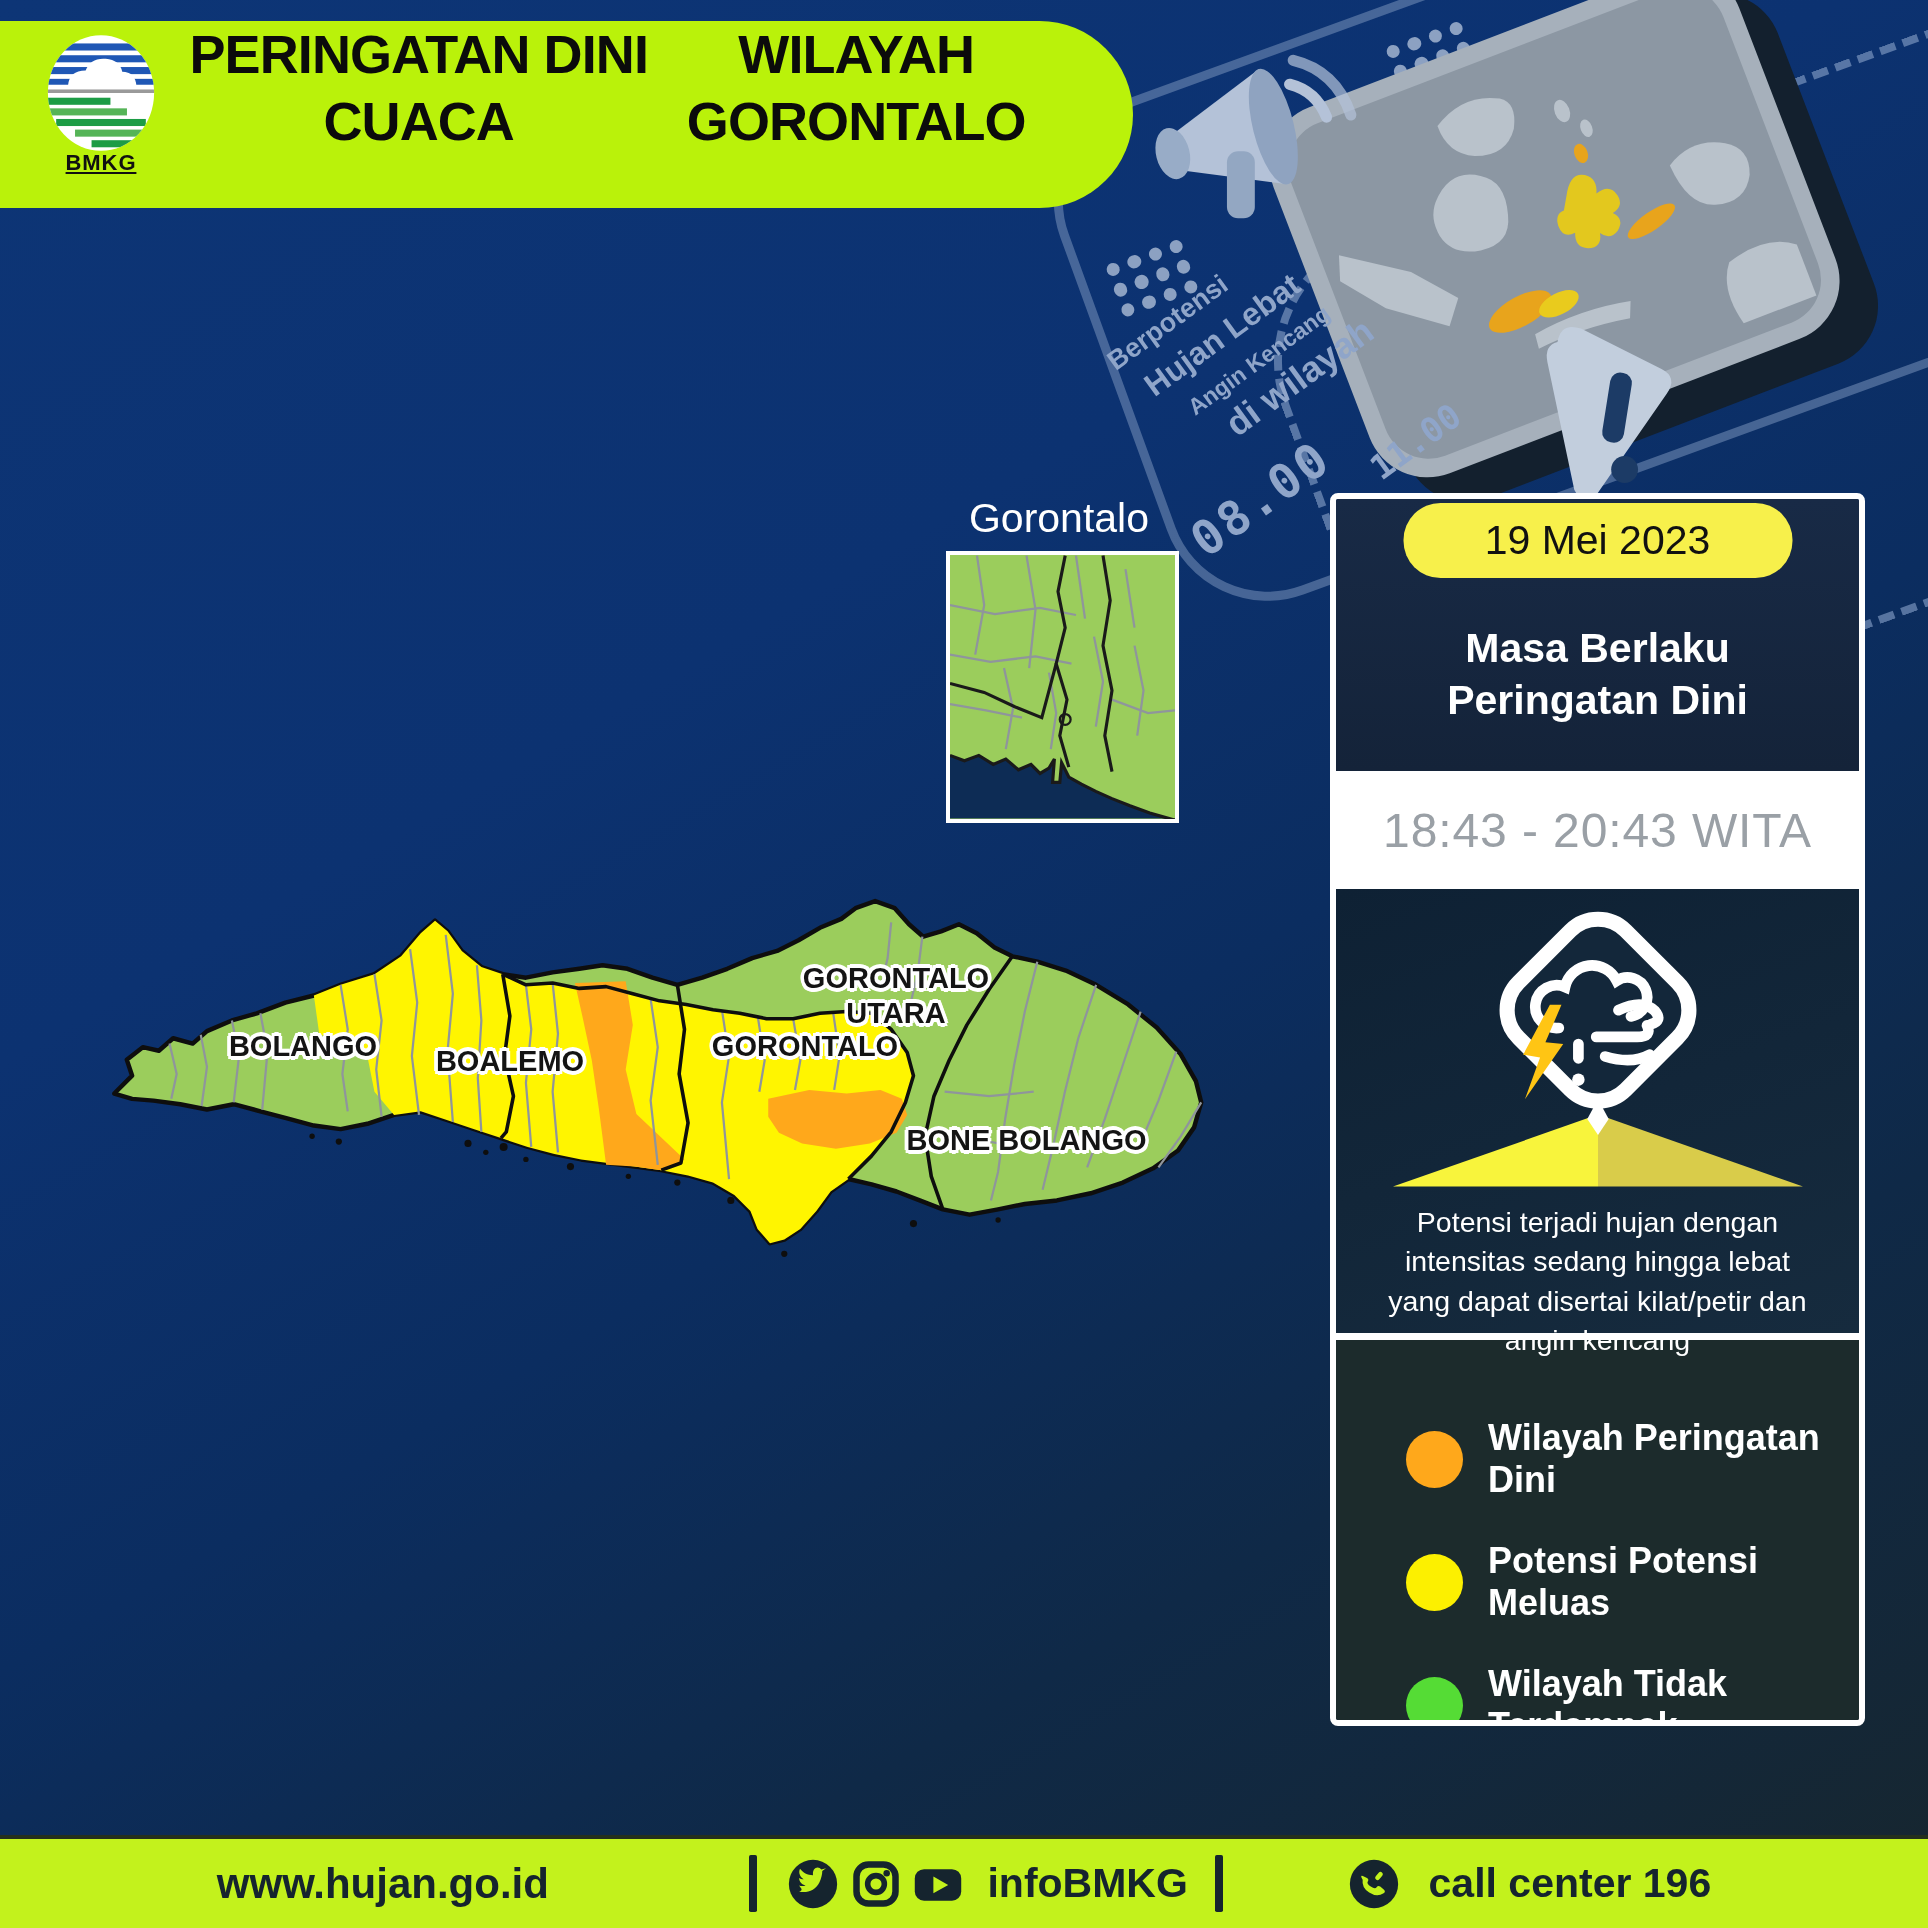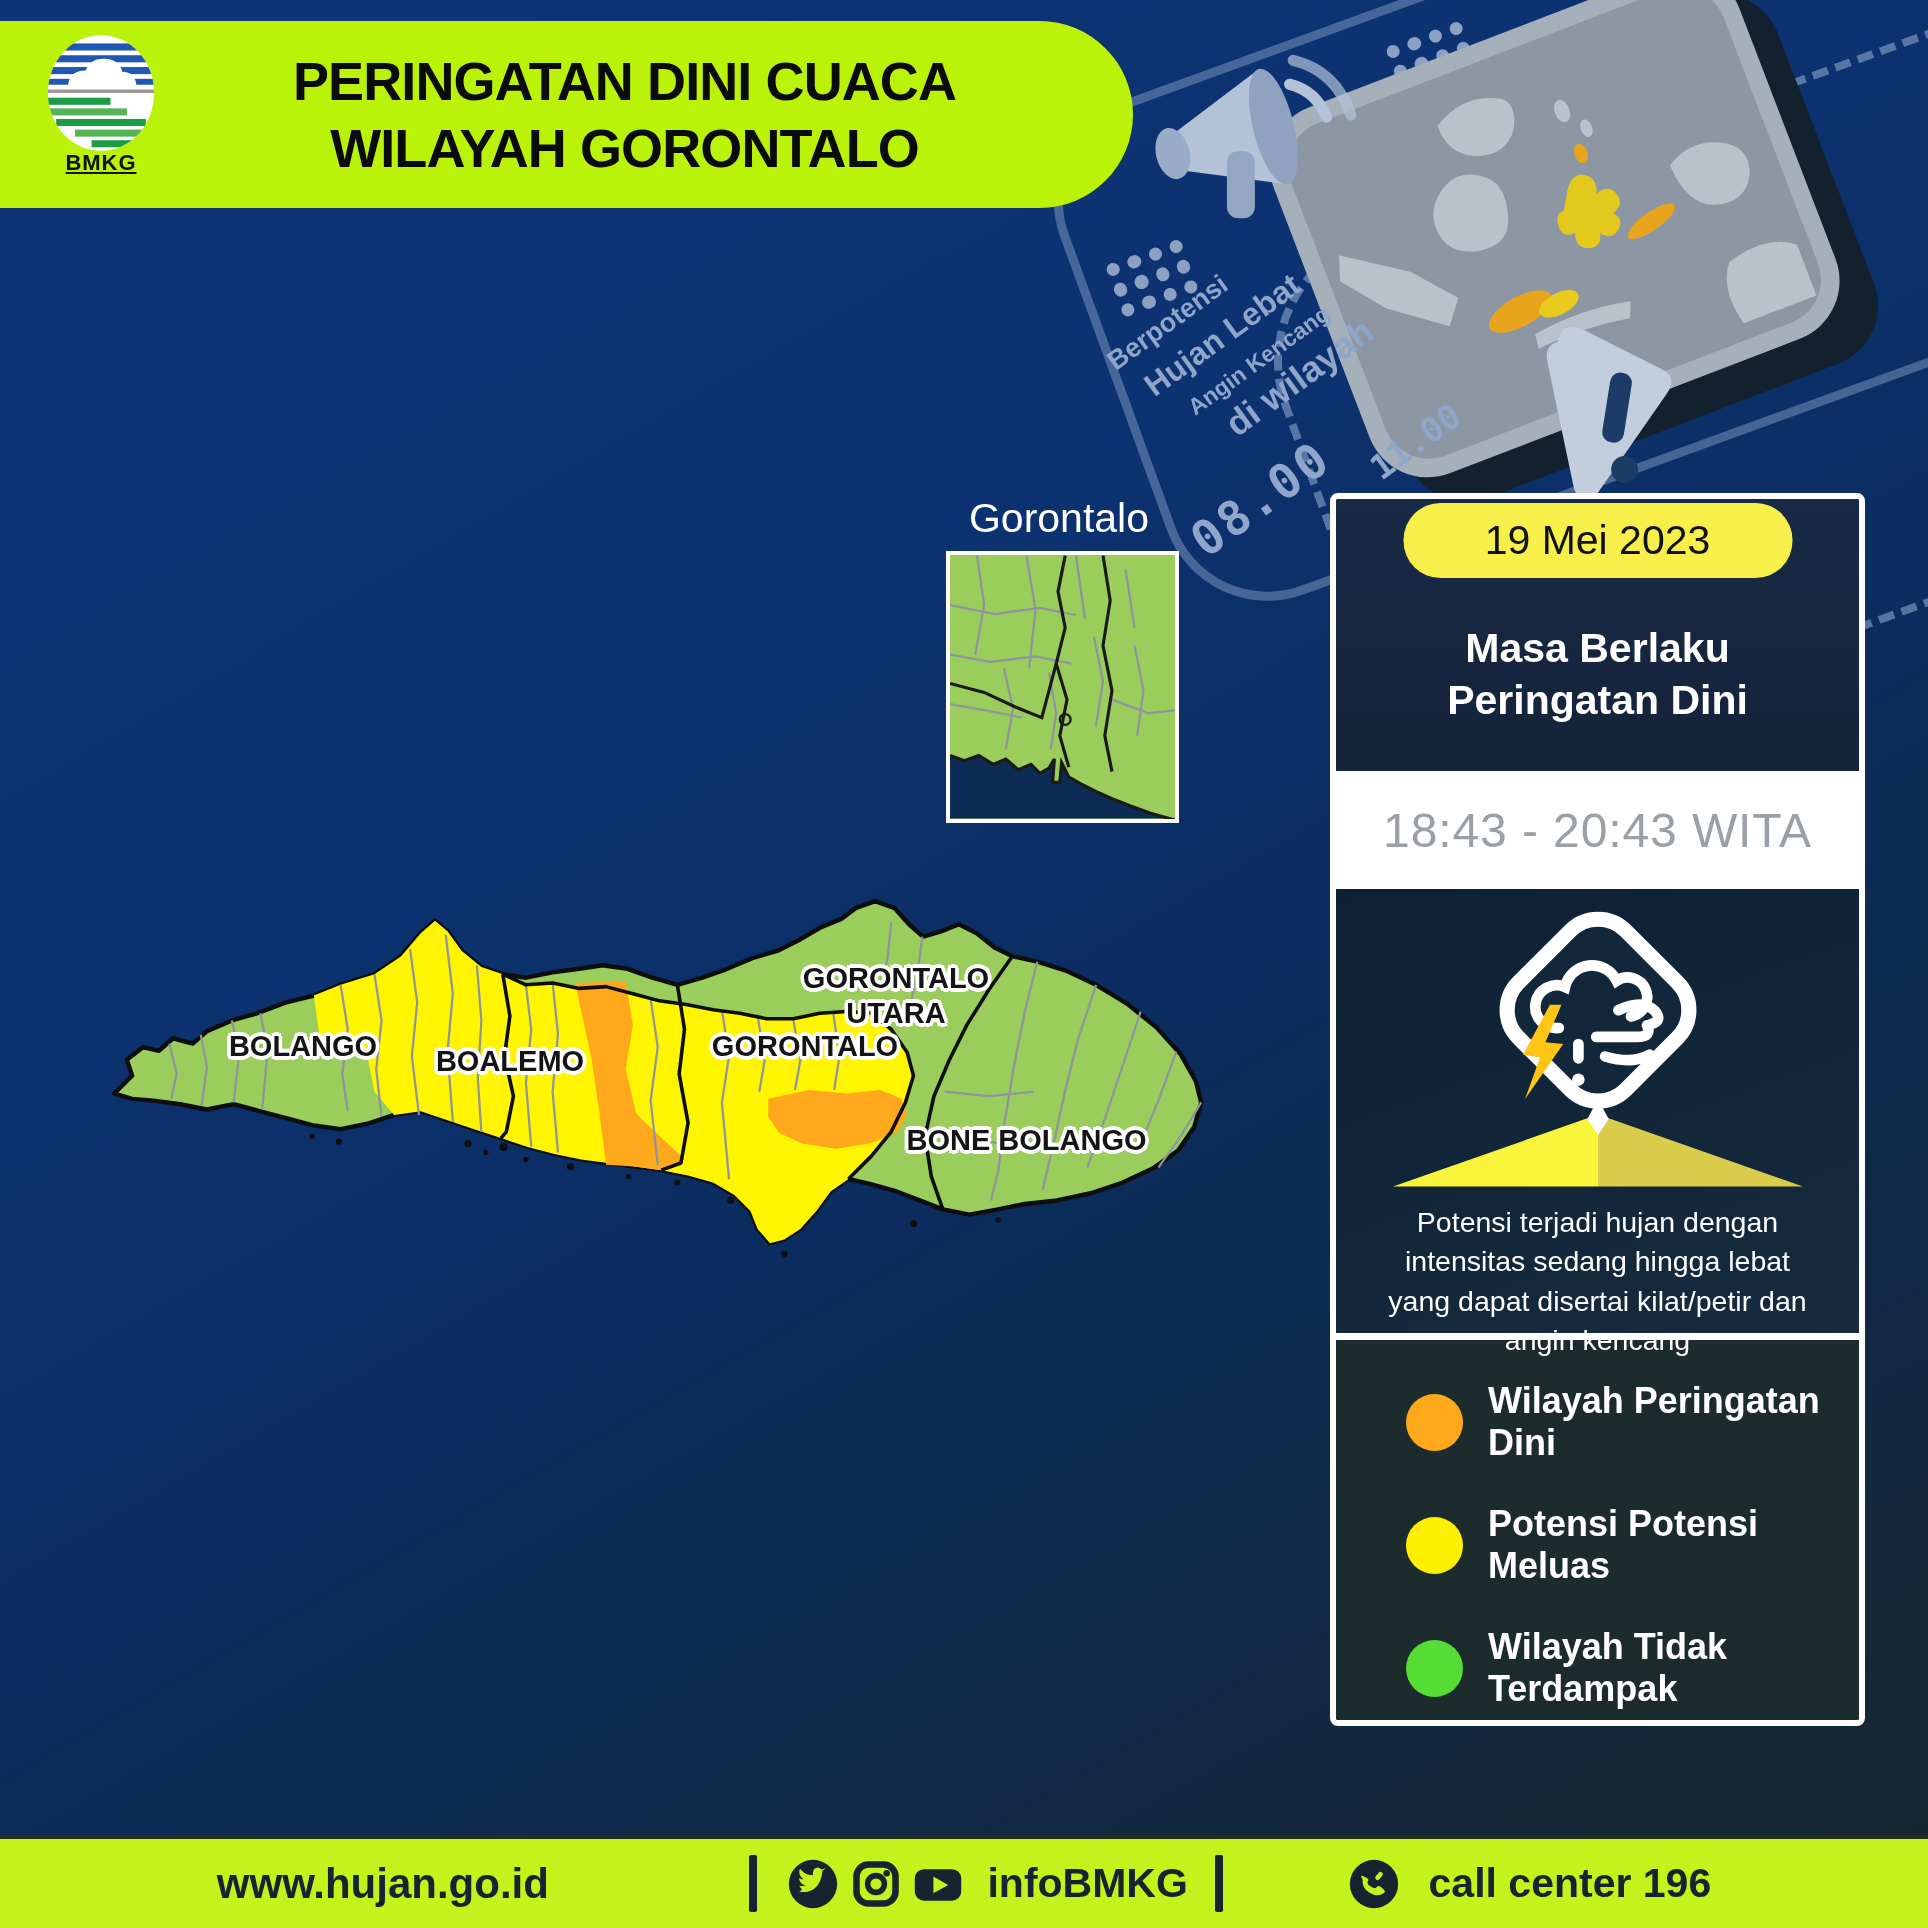--- a/index.html
+++ b/index.html
@@ -24,21 +24,21 @@
   .rt2{left:23px;top:39px;font-size:32px;font-weight:700;color:#97ACD0;}
   .rt3{left:45px;top:86px;font-size:23px;font-weight:600;}
   .rt4{left:66px;top:116px;font-size:36px;font-weight:700;color:#A2B6D8;}
   .rt5{left:-30px;top:184px;font-size:48px;font-weight:700;font-family:"DejaVu Sans Mono",monospace;letter-spacing:2.7px;color:#7E96BC;}
   .rt6{left:157px;top:237px;font-size:34px;font-weight:700;font-family:"DejaVu Sans Mono",monospace;color:#7490B6;}
   
   .banner{position:absolute;z-index:3;left:0;top:21.4px;width:1133px;height:187px;background:#BAF20A;
           border-radius:0 94px 94px 0;}
   .logo{position:absolute;left:34px;top:12.5px;width:134px;height:162px;text-align:center;}
   .logo-label{font-size:22px;font-weight:700;color:#111;margin-top:-5.3px;letter-spacing:0.9px;text-decoration:underline;}
-  .banner-title{position:absolute;left:187px;right:71px;top:0;height:100%;display:flex;flex-direction:column;
+  .banner-title{position:absolute;left:187px;right:71px;top:0;height:100%;display:flex;flex-direction:row;
           justify-content:center;text-align:center;color:#0b0b0b;font-weight:700;font-size:54px;line-height:1.24;letter-spacing:-0.9px;}
   
   .inset-title{position:absolute;z-index:2;left:943px;top:495px;width:232px;text-align:center;color:#fff;font-size:41px;}
   .inset-box{position:absolute;z-index:2;left:946px;top:551px;width:225px;height:264px;border:4.5px solid #fff;
           background:#9BCD5C;}
   
   .map-svg{position:absolute;z-index:2;left:107px;top:869px;}
   .map-label{position:absolute;z-index:3;text-align:center;font-weight:700;font-size:29px;color:#141414;line-height:1.2;
       text-shadow:-2.7px -2.7px 0 #fff,2.7px -2.7px 0 #fff,-2.7px 2.7px 0 #fff,2.7px 2.7px 0 #fff,0 -3.6px 0 #fff,0 3.6px 0 #fff,-3.6px 0 0 #fff,3.6px 0 0 #fff;}
   .lbl-pahuwato{left:205px;top:1029px;width:196px;}
@@ -51,21 +51,21 @@
         border:6.2px solid #fff;border-radius:8px;overflow:hidden;display:flex;flex-direction:column;}
   .card-header{position:relative;height:272px;background:linear-gradient(#182a46,#142339);flex:none;}
   .date-pill{position:absolute;left:50%;top:3.6px;transform:translateX(-50%);width:389px;height:75px;border-radius:37px;
         background:#F7F04B;color:#111;font-size:41px;display:flex;align-items:center;justify-content:center;}
   .validity{position:absolute;left:0;right:0;top:123px;text-align:center;color:#fff;font-weight:700;font-size:41px;line-height:1.28;}
   .card-time{height:118px;background:#fff;display:flex;align-items:center;justify-content:center;flex:none;
         color:#9aa0a6;font-size:48px;letter-spacing:0.9px;}
   .card-desc{position:relative;height:444px;background:linear-gradient(160deg,#0e2134,#162b3e);flex:none;text-align:center;}
   .desc-text{position:absolute;left:0;right:0;top:314px;color:#fff;font-size:28.5px;line-height:1.38;}
   .icon-svg{position:absolute;left:50%;top:16px;transform:translateX(-50%);}
-  .card-legend{flex:1;background:#1c2b2c;border-top:7.1px solid #fff;padding:40px 0 0 70px;box-sizing:border-box;}
+  .card-legend{flex:1;background:#1c2b2c;border-top:7.1px solid #fff;padding:77px 0 0 70px;box-sizing:border-box;}
   .legend-row{display:flex;align-items:center;margin-bottom:39px;}
   .legend-dot{width:57px;height:57px;border-radius:50%;margin-right:25px;flex:none;}
   .legend-label{color:#fff;font-weight:700;font-size:36px;}
   .dot-warning{background:#FFA81B;}.dot-potential{background:#FCF000;}.dot-safe{background:#55DC35;}
   
   .footer{position:absolute;z-index:5;left:0;bottom:0;width:100%;height:89px;background:#C3F21C;
         border-top:4.5px solid #24301d;display:flex;align-items:center;justify-content:center;}
   .footer .site{font-size:42px;font-weight:700;color:#15242e;margin-right:200px;}
   .fbar{width:8px;height:57px;background:#15242e;border-radius:1.8px;}
   .bar1{margin-right:30px;}.bar2{margin-left:27px;margin-right:125px;}

